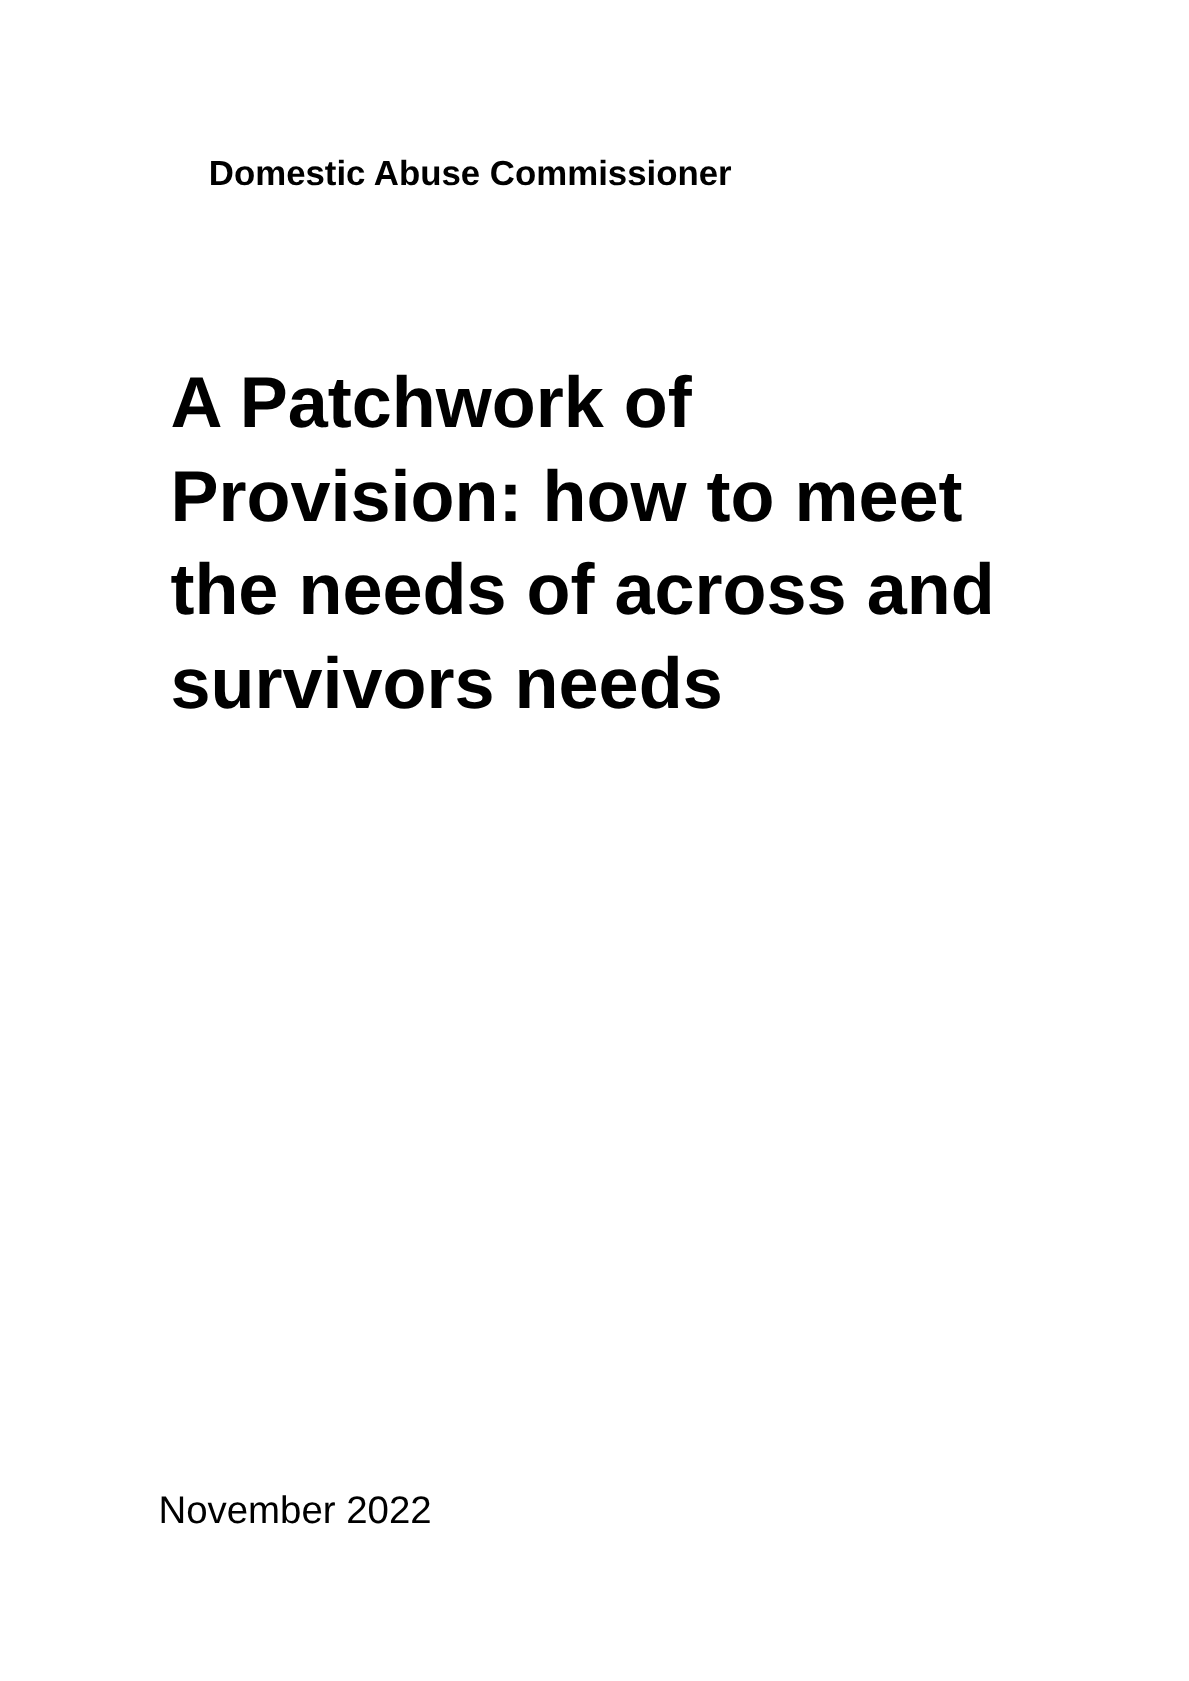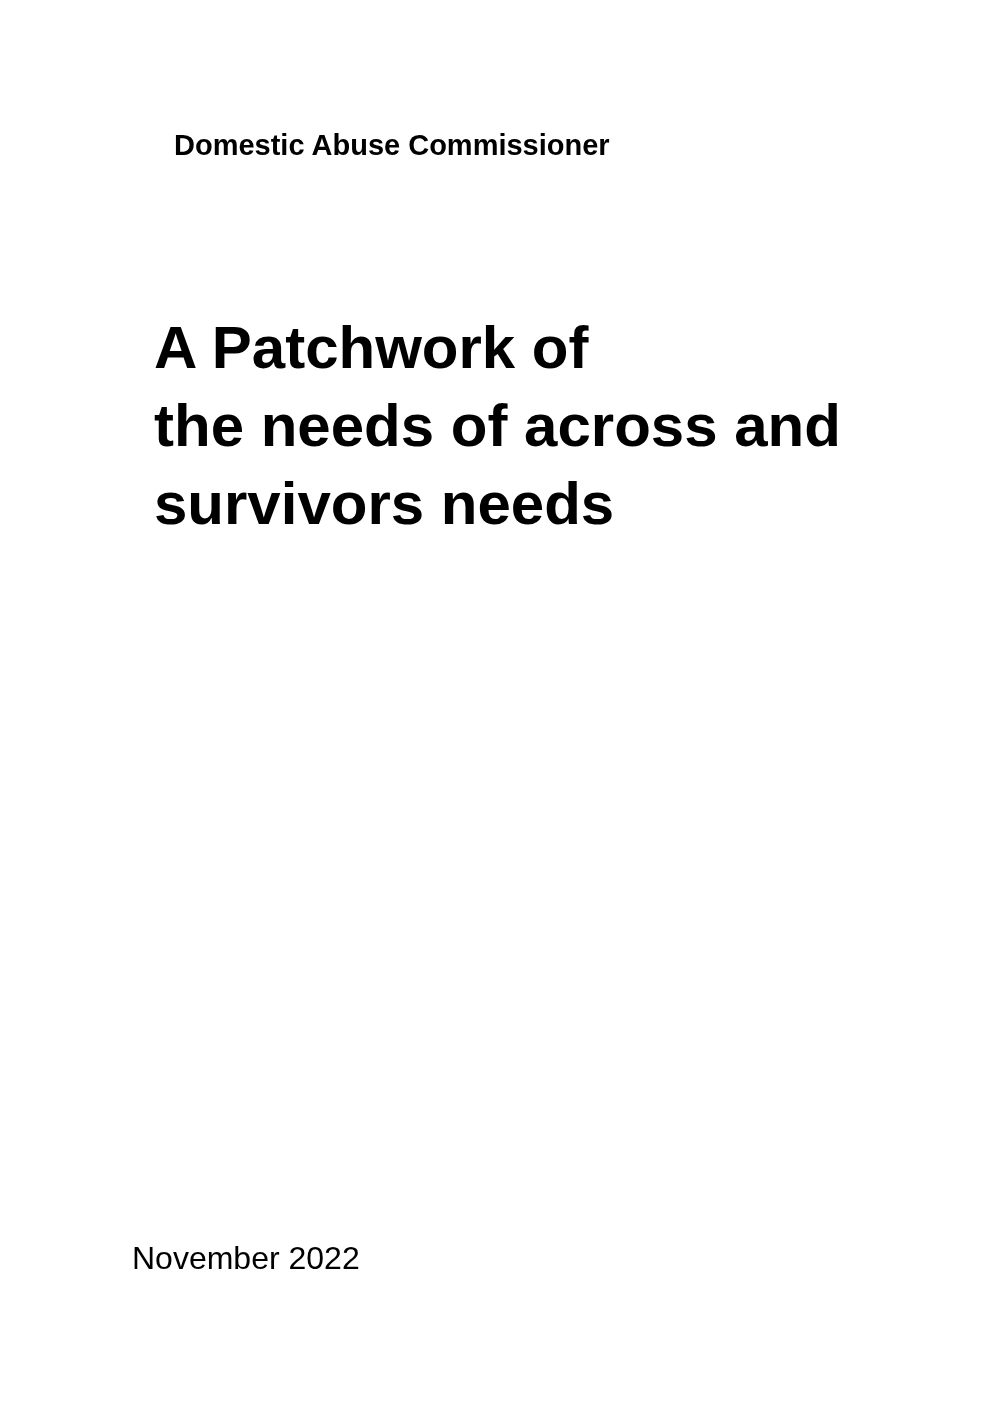--- a/index.html
+++ b/index.html
@@ -28,21 +28,21 @@
     font-size: 29px;
     line-height: 34px;
     font-weight: 700;
     white-space: nowrap;
     margin-left: 32px;
   }
   .doc-title {
     position: absolute;
     left: 142px;
     top: 297px;
-    margin: 12px;
+    margin: 0;
     font-size: 60px;
     line-height: 78px;
     font-weight: 700;
     width: 780px;
   }
   .doc-title .title-line {
     display: block;
     white-space: nowrap;
   }
   .pub-date {
@@ -57,19 +57,20 @@
 </style>
 </head>
 <body>
 
 <div class="page">
 
   <div class="org-name">Domestic Abuse Commissioner</div>
 
   <h1 class="doc-title">
     <span class="title-line">A Patchwork of</span>
+    <span class="title-line">Provision: how to meet</span>
     <span class="title-line">the needs of across and</span>
     <span class="title-line">survivors needs</span>
   </h1>
 
   <div class="pub-date">November 2022</div>
 
 </div>
 
 </body></html>

